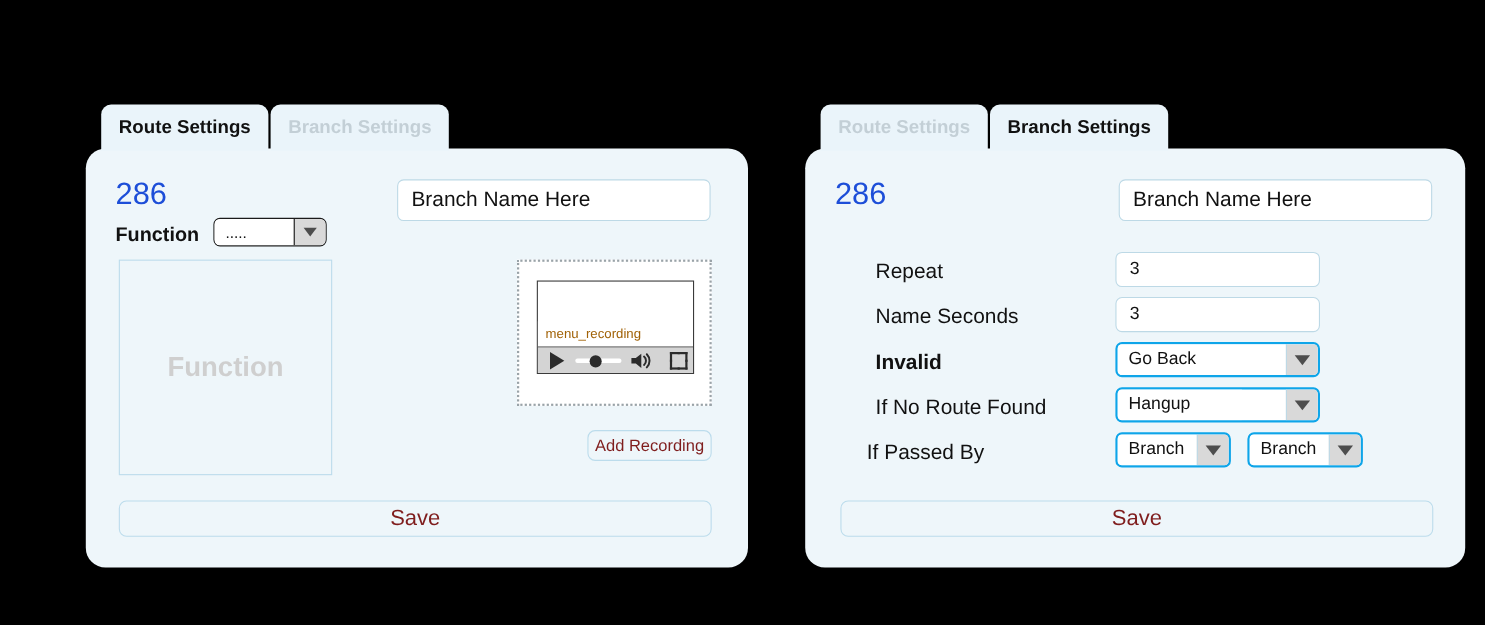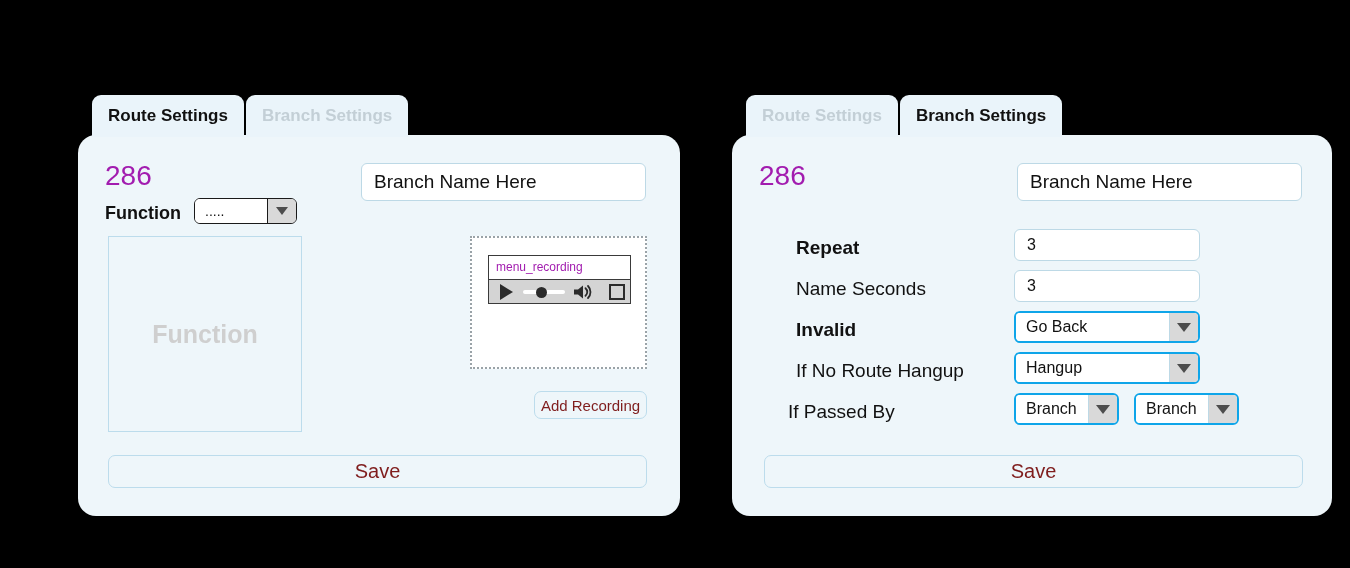--- a/index.html
+++ b/index.html
@@ -50,21 +50,21 @@
     background: #eef6fa;
     border-radius: 18px;
     box-sizing: border-box;
     z-index: 2;
   }
 
   
   .route-id {
     position: absolute;
     font-size: 28px;
-    color: #a21caf;
+    color: #1d4ed8;
     letter-spacing: 0px;
   }
   .field-label {
     font-size: 18px;
     color: #111111;
     font-weight: bold;
   }
   .text-input {
     box-sizing: border-box;
     background: #ffffff;
@@ -152,26 +152,27 @@
     width: 143px;
     border: 1px solid #3a3a3a;
     background: #ffffff;
     box-sizing: border-box;
   }
   .audio-title {
     height: 23px;
     line-height: 23px;
     padding-left: 7px;
     font-size: 12px;
-    color: #a21caf;
+    color: #a16207;
     background: #ffffff;
     border-bottom: 1px solid #3a3a3a;
     white-space: nowrap;
     overflow: hidden;
     font-family: "Liberation Sans", sans-serif;
+    margin-top: 36px;
   }
   .audio-controls {
     height: 23px;
     background: #d4d4d4;
     display: flex;
     align-items: center;
   }
   .ac-play {
     width: 0; height: 0;
     border-top: 8px solid transparent;
@@ -307,35 +308,35 @@
     <div class="tab inactive" style="margin-right:2px;">Route Settings</div>
     <div class="tab active">Branch Settings</div>
   </div>
 
   <div class="panel" style="left:0; top:40px; width:600px; height:381px;">
 
     <div class="route-id" style="left:27px; top:25px;">286</div>
 
     <div class="text-input" style="position:absolute; left:285px; top:28px; width:285px; height:38px;">Branch Name Here</div>
 
-    <div class="field-label" style="position:absolute; left:64px; top:102px; font-weight:bold; font-size:19px;">Repeat</div>
+    <div class="field-label" style="position:absolute; left:64px; top:102px; font-weight:normal; font-size:19px;">Repeat</div>
     <div class="text-input" style="position:absolute; left:282px; top:94px; width:186px; height:32px; font-size:16px;">3</div>
 
     <div class="field-label" style="position:absolute; left:64px; top:143px; font-weight:normal; font-size:19px;">Name Seconds</div>
     <div class="text-input" style="position:absolute; left:282px; top:135px; width:186px; height:32px; font-size:16px;">3</div>
 
     <div class="field-label" style="position:absolute; left:64px; top:184px; font-weight:bold; font-size:19px;">Invalid</div>
     <div class="select" style="position:absolute; left:282px; top:176px; width:186px; height:32px;">
       <div class="value">Go Back</div>
       <div class="arrow">
           <span class="caret"></span>
         </div>
     </div>
 
-    <div class="field-label" style="position:absolute; left:64px; top:225px; font-weight:normal; font-size:19px;">If No Route Hangup</div>
+    <div class="field-label" style="position:absolute; left:64px; top:225px; font-weight:normal; font-size:19px;">If No Route Found</div>
     <div class="select" style="position:absolute; left:282px; top:217px; width:186px; height:32px;gap:40px;">
       <div class="value">Hangup</div>
       <div class="arrow">
           <span class="caret"></span>
         </div>
     </div>
 
     <div class="field-label" style="position:absolute; left:56px; top:266px; font-weight:normal; font-size:19px;">If Passed By</div>
     <div class="select" style="position:absolute; left:282px; top:258px; width:105px; height:32px;">
       <div class="value">Branch</div>

